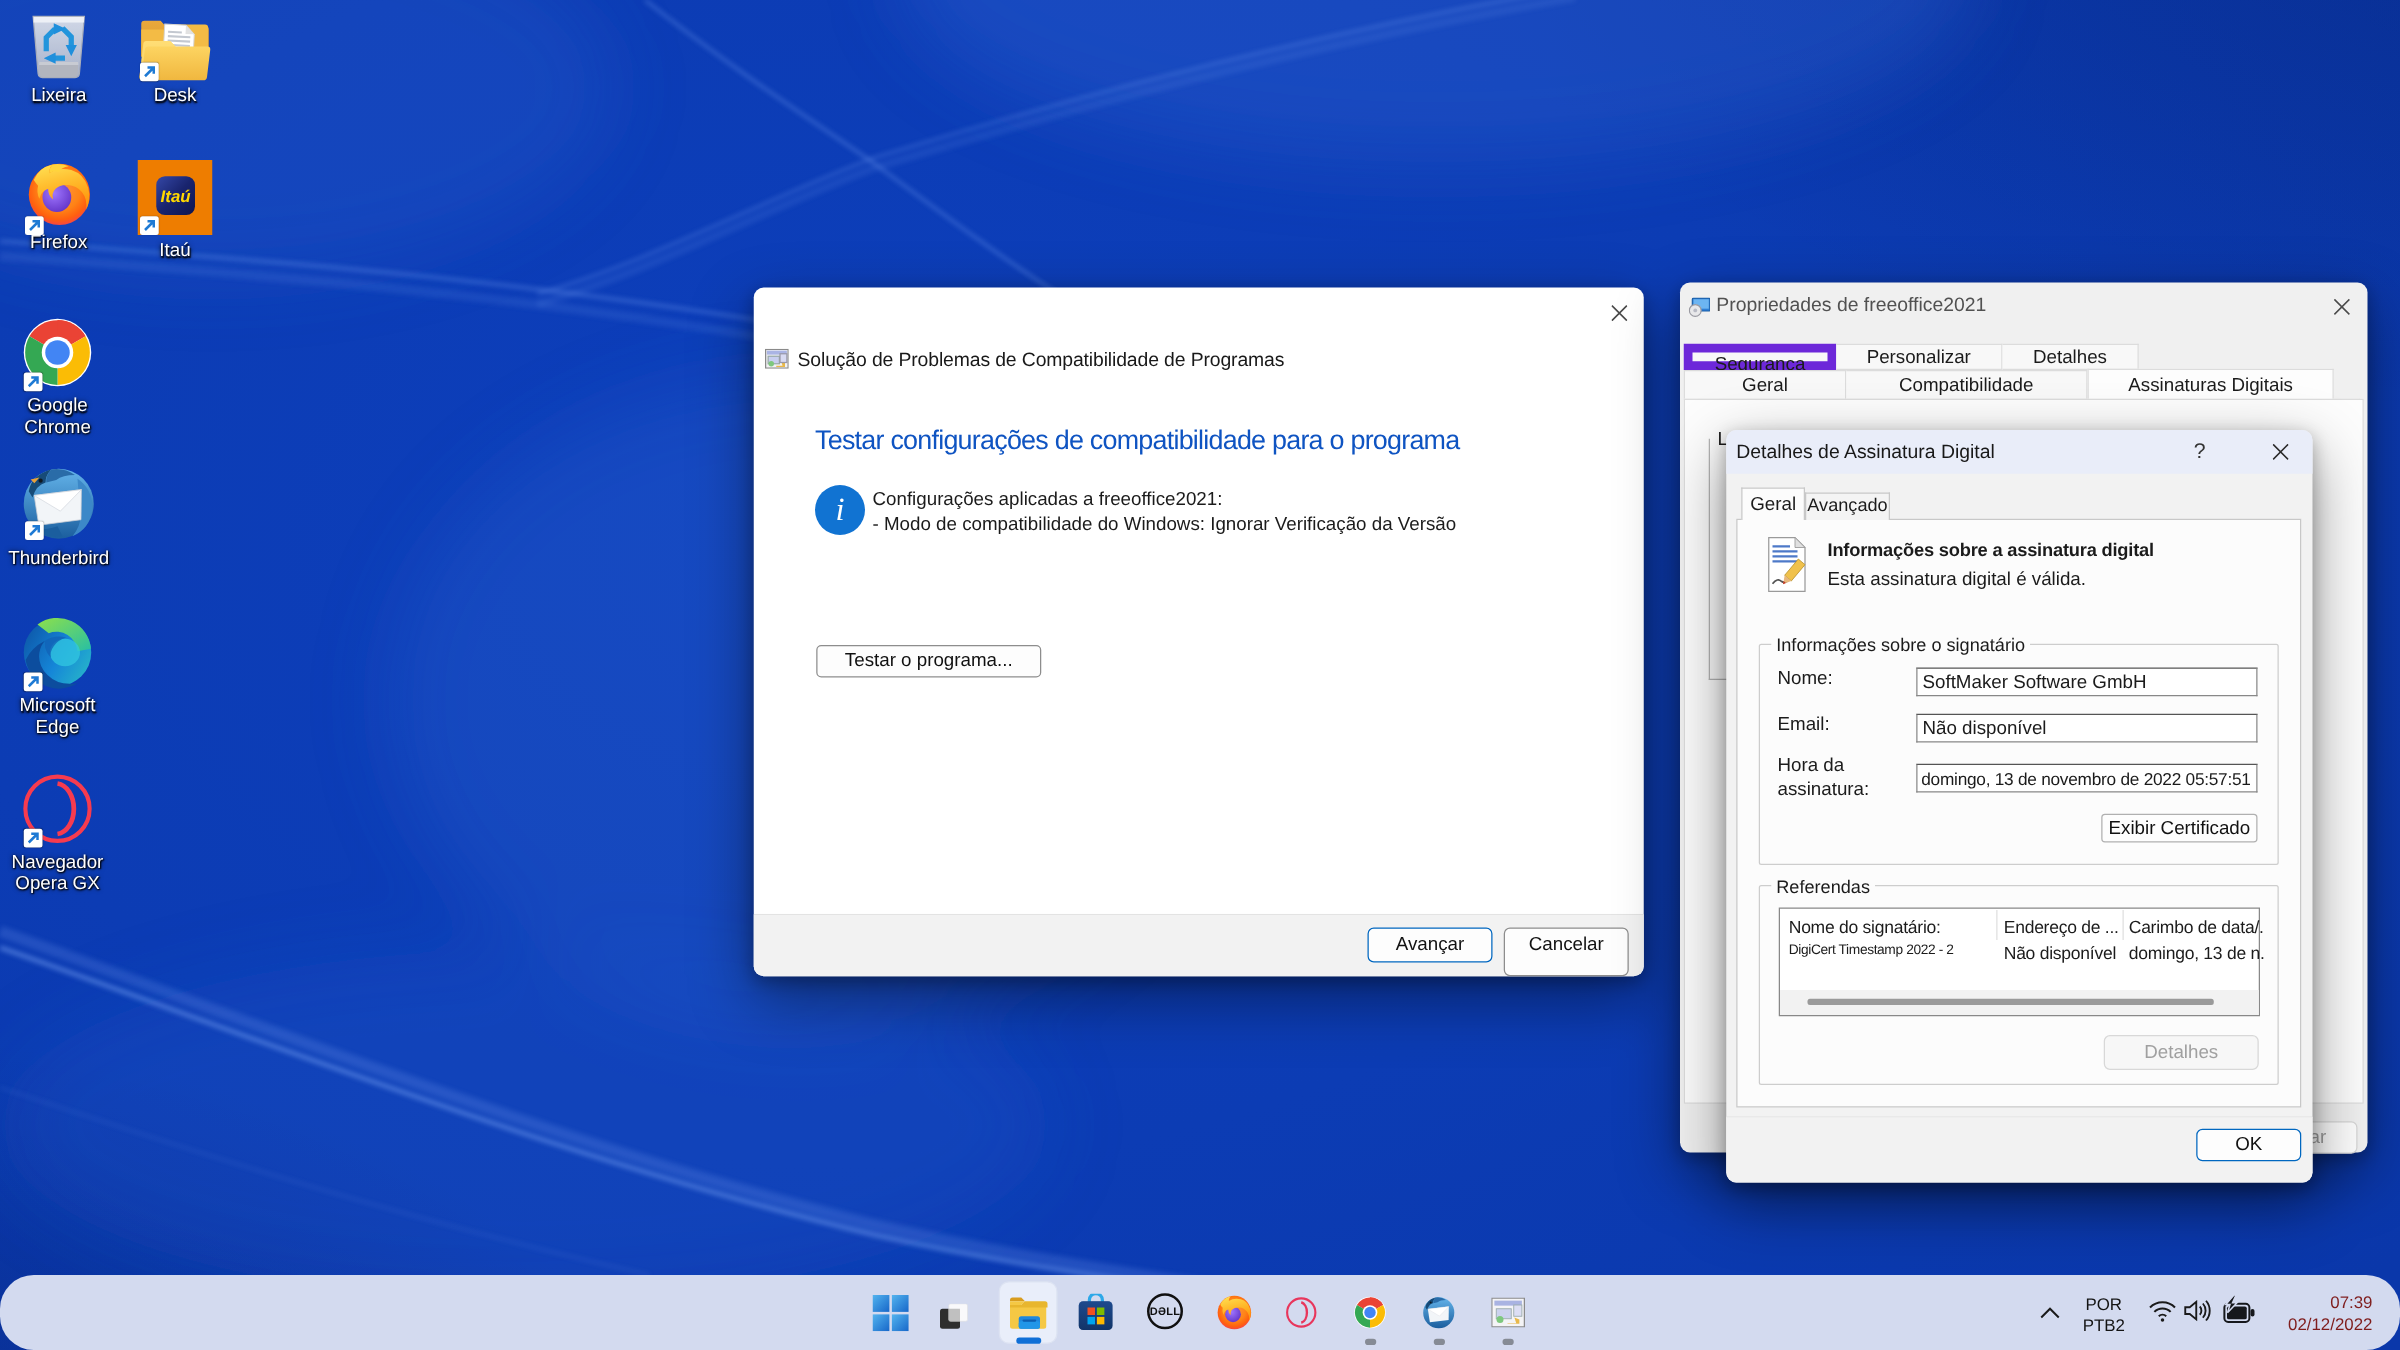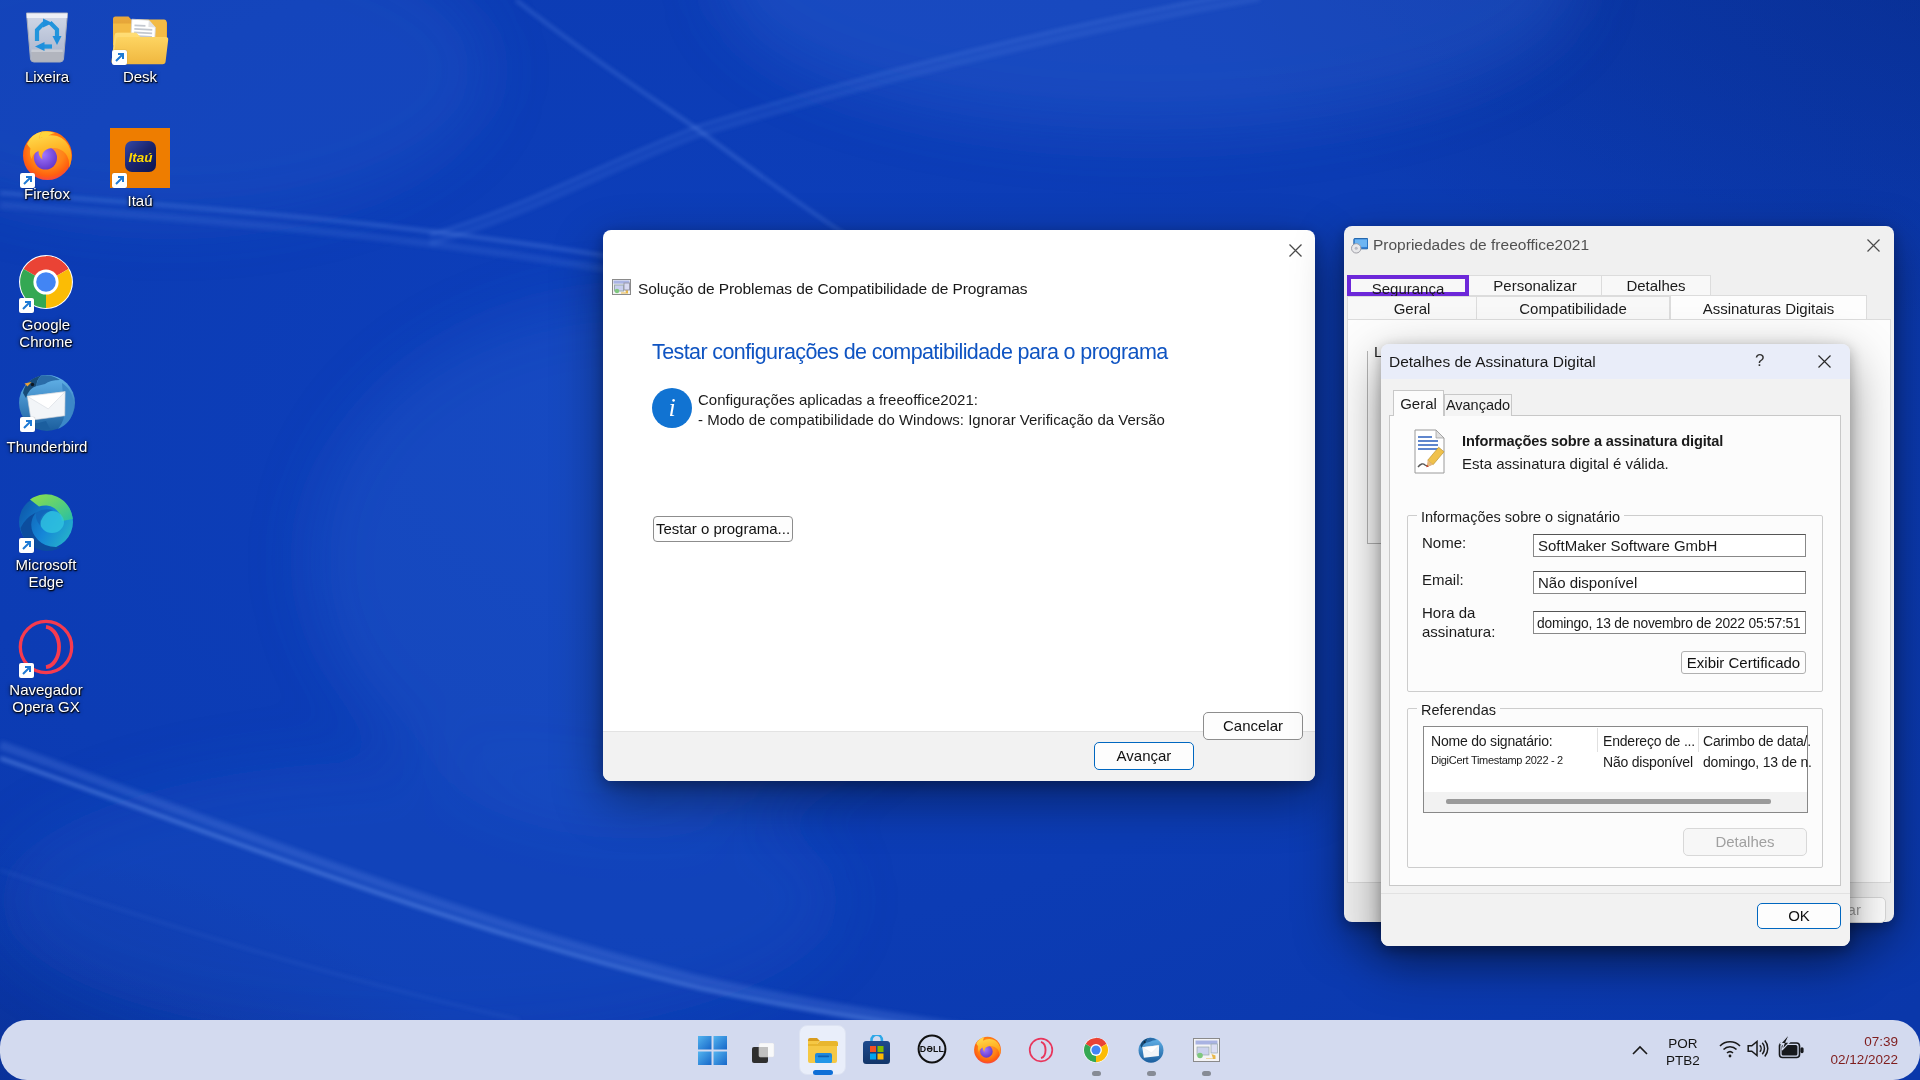--- a/index.html
+++ b/index.html
@@ -250,40 +250,40 @@
     <rect x="1.5" y="1.5" width="16" height="3.2" fill="#aab4e4"></rect>
     <rect x="2.5" y="6" width="9" height="6" fill="#c8cef0" stroke="#9aa"></rect>
     <circle cx="5" cy="12" r="2.2" fill="#7ec87e"></circle>
     <path d="M9,13.5 l5,0 -1,-3.5 3,1 0,3.5 -7,0z" fill="#e8b84a"></path>
     <rect x="12" y="4" width="5.5" height="7" fill="#d8daf2" stroke="#99a"></rect>
   </svg>
   <div style="position:absolute;left:35px;top:50px;font-size:15.5px;letter-spacing:-0.1px;color:#191919;">Solução de Problemas de Compatibilidade de Programas</div>
   <div style="position:absolute;left:49px;top:110px;font-size:21.5px;letter-spacing:-0.6px;color:#0f54c2;">Testar configurações de compatibilidade para o programa</div>
   <div style="position:absolute;left:49px;top:158px;width:40px;height:40px;border-radius:50%;background:#1173d2;color:#fff;font-size:26px;text-align:center;line-height:40px;font-style:italic;font-family:'Liberation Serif',serif;">i</div>
   <div style="position:absolute;left:95px;top:160px;font-size:15px;line-height:19.5px;color:#1b1b1b;">Configurações aplicadas a freeoffice2021:<br>- Modo de compatibilidade do Windows: Ignorar Verificação da Versão</div>
-  <div class="btn" style="left:50px;top:286px;width:140px;height:26px;line-height:24px;border-radius:4px;">Testar o programa...</div>
+  <div class="btn" style="left:50px;top:286px;width:180px;height:26px;line-height:24px;border-radius:4px;">Testar o programa...</div>
   <div style="position:absolute;left:0;top:501px;width:100%;height:50px;background:#f2f2f2;border-top:1px solid #e3e3e3;border-radius:0 0 8px 8px;"></div>
   <div class="btn" style="left:491px;top:512px;width:100px;height:28px;line-height:25px;border:1.6px solid #0067c0;">Avançar</div>
-  <div class="btn" style="left:600px;top:482px;width:100px;height:28px;line-height:26px;">Cancelar</div>
+  <div class="btn" style="left:600px;top:512px;width:100px;height:39px;line-height:26px;">Cancelar</div>
 </div>
 
 <div id="props" class="win" style="left:1344px;top:226px;width:550px;height:696px;background:#f0f0f0;">
   <svg style="position:absolute;left:7px;top:12px;" width="17" height="16" viewBox="0 0 18 17">
     <rect x="3" y="0.5" width="15" height="11" rx="1" fill="#2f7fd6" stroke="#1b5fa8"></rect>
     <rect x="4" y="1.5" width="13" height="8" fill="#6db5f2"></rect>
     <circle cx="5.5" cy="11" r="5" fill="#e8e8ea" stroke="#9a9aa2"></circle>
     <circle cx="5.5" cy="11" r="1.6" fill="#b8bac4"></circle>
   </svg>
   <div style="position:absolute;left:29px;top:10px;font-size:15.5px;color:#515151;">Propriedades de freeoffice2021</div>
   <svg style="position:absolute;right:14px;top:13px;" width="13" height="13" viewBox="0 0 13 13">
       <path d="M0.5,0.5 L12.5,12.5 M12.5,0.5 L0.5,12.5" stroke="#4a4a4a" stroke-width="1.2"></path>
     </svg>
 
   <div style="position:absolute;left:3px;top:49px;width:544px;height:21px;display:flex;font-size:15px;color:#1b1b1b;text-align:center;">
-    <div style="width:122px;background:#f8f8f8;border:4px solid #6d28d9;line-height:20px;">Segurança</div>
+    <div style="width:122px;background:#f8f8f8;border:7px solid #6d28d9;line-height:20px;">Segurança</div>
     <div style="width:133px;background:#f8f8f8;border:1px solid #dcdcdc;border-left:none;line-height:20px;">Personalizar</div>
     <div style="width:109px;background:#f8f8f8;border:1px solid #dcdcdc;border-left:none;line-height:20px;">Detalhes</div>
     <div style="width:177px;background:#f8f8f8;border:1px solid #dcdcdc;border-left:none;line-height:20px;margin-top:44px;">Versões Anteriores</div>
   </div>
   <div style="position:absolute;left:3px;top:70px;width:544px;height:24px;display:flex;font-size:15px;color:#1b1b1b;text-align:center;">
     <div style="width:130px;background:#f8f8f8;border:1px solid #dcdcdc;line-height:23px;">Geral</div>
     <div style="width:193px;background:#f8f8f8;border:1px solid #dcdcdc;border-left:none;line-height:23px;">Compatibilidade</div>
     <div style="width:197px;background:#fdfdfd;border:1px solid #dcdcdc;border-bottom:none;margin-top:-1.5px;line-height:25px;">Assinaturas Digitais</div>
   </div>
 

